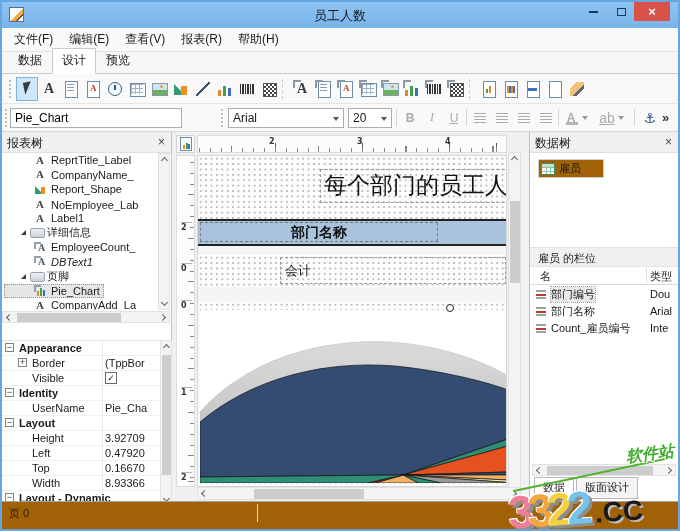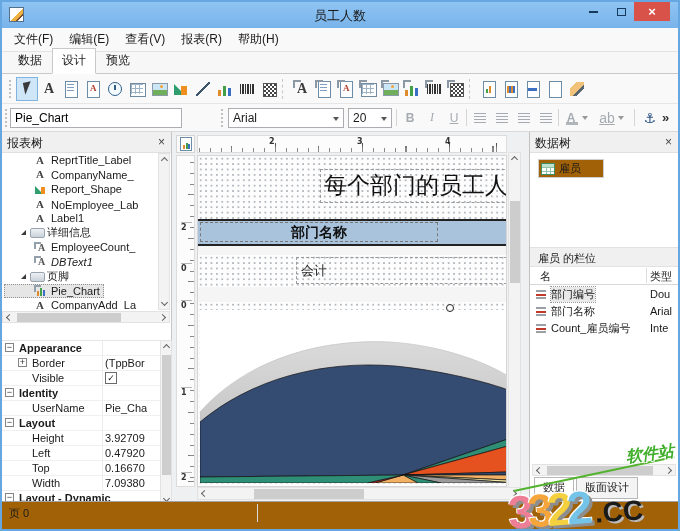--- a/index.html
+++ b/index.html
@@ -114,21 +114,21 @@
   .hruler .rnum{top:2px}
   .vruler .rnum{left:4px;border-top:1px solid #b5b5b5;padding-top:1px;width:11px}
   .surface{position:absolute;left:24px;top:23px;width:310px;height:332px;background:#fbfbfb;overflow:hidden;border:1px solid #d5d5d5}
   .dotted{background-color:#fdfdfd;background-image:radial-gradient(circle,#b3b9bf 0.7px,transparent 0.9px);background-size:5.4px 5.4px}
   .b-head{position:absolute;left:0;top:0;width:100%;height:63px}
   .titlebox{position:absolute;left:122px;top:13px;width:200px;height:34px;border:1px dashed #9a9a9a;font:23px/31px "DejaVu Serif","Liberation Serif",serif;white-space:nowrap;overflow:hidden;padding-left:3px;color:#111}
   .b-col{position:absolute;left:0;top:63px;width:100%;height:27px;background:#a9c3dc;border-top:2px solid #222;border-bottom:2px solid #222}
   .colbox{position:absolute;left:2px;top:1px;width:238px;height:20px;border:1px dashed #777;text-align:center;font-weight:bold;font-size:14px;line-height:19px;color:#111}
   .b-gap1{position:absolute;left:0;top:90px;width:100%;height:9px;background:#f5f5f5}
   .b-detail{position:absolute;left:0;top:99px;width:100%;height:32px}
-  .detailbox{position:absolute;left:98px;top:2px;width:226px;height:27px;border:1px dashed #9a9a9a;font-size:13px;line-height:25px;padding-left:4px;color:#222}
+  .detailbox{position:absolute;left:82px;top:2px;width:226px;height:27px;border:1px dashed #9a9a9a;font-size:13px;line-height:25px;padding-left:4px;color:#222}
   .b-gap2{position:absolute;left:0;top:131px;width:100%;height:15px;background:#f5f5f5}
   .b-foot{position:absolute;left:0;top:146px;width:100%;height:186px}
   .chartbox{position:absolute;left:2px;top:8px;width:308px;height:173px;background:#fff}
   .handle{position:absolute;left:248px;top:2px;width:8px;height:8px;border:1px solid #222;border-radius:50%;background:rgba(255,255,255,.7)}
   .c-vs{left:335px;top:20px;width:13px;height:345px}
   .c-hs{left:24px;top:355px;width:324px;height:13px}
 
   
   .rpanel{position:absolute;left:527px;top:0;width:149px;height:375px;background:#fff;border-left:1px solid #c0c0c0}
   .tblitem{position:absolute;left:8px;top:27px;display:flex;align-items:center;border:1px solid #cfcfcf;background:#a16207;padding:1px 22px 1px 2px;font-size:11px}
@@ -452,21 +452,21 @@
           </div>
           <div class="prow">
 
             <span class="plabel">Top</span>
             <span class="pval">0.16670</span>
 
           </div>
           <div class="prow">
 
             <span class="plabel">Width</span>
-            <span class="pval">7.09380</span>
+            <span class="pval">8.93366</span>
 
           </div>
           <div class="prow group">
             <span class="gbox show">−</span>
 
             <span class="plabel">Layout - Dynamic</span>
             <span class="pval"></span>
 
           </div>
         </div>

